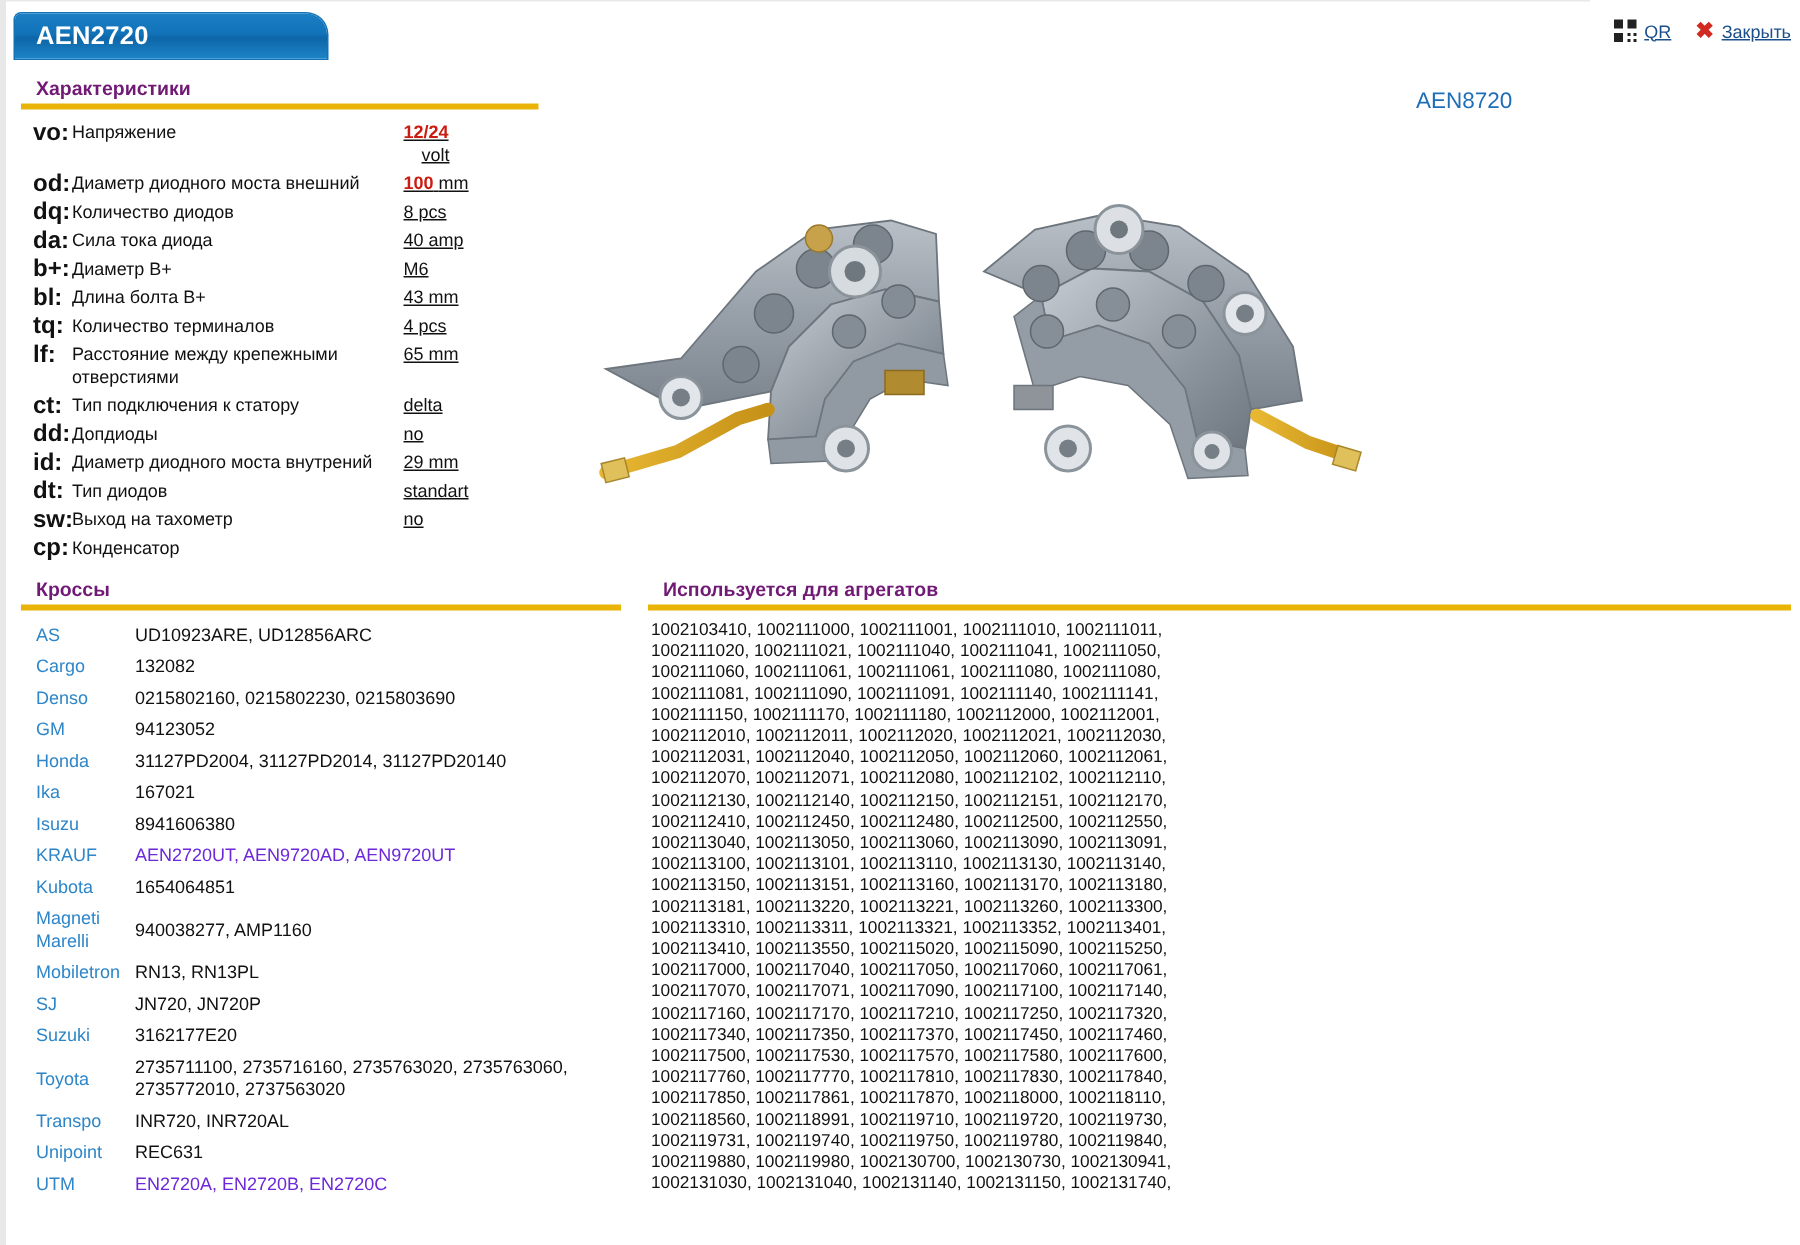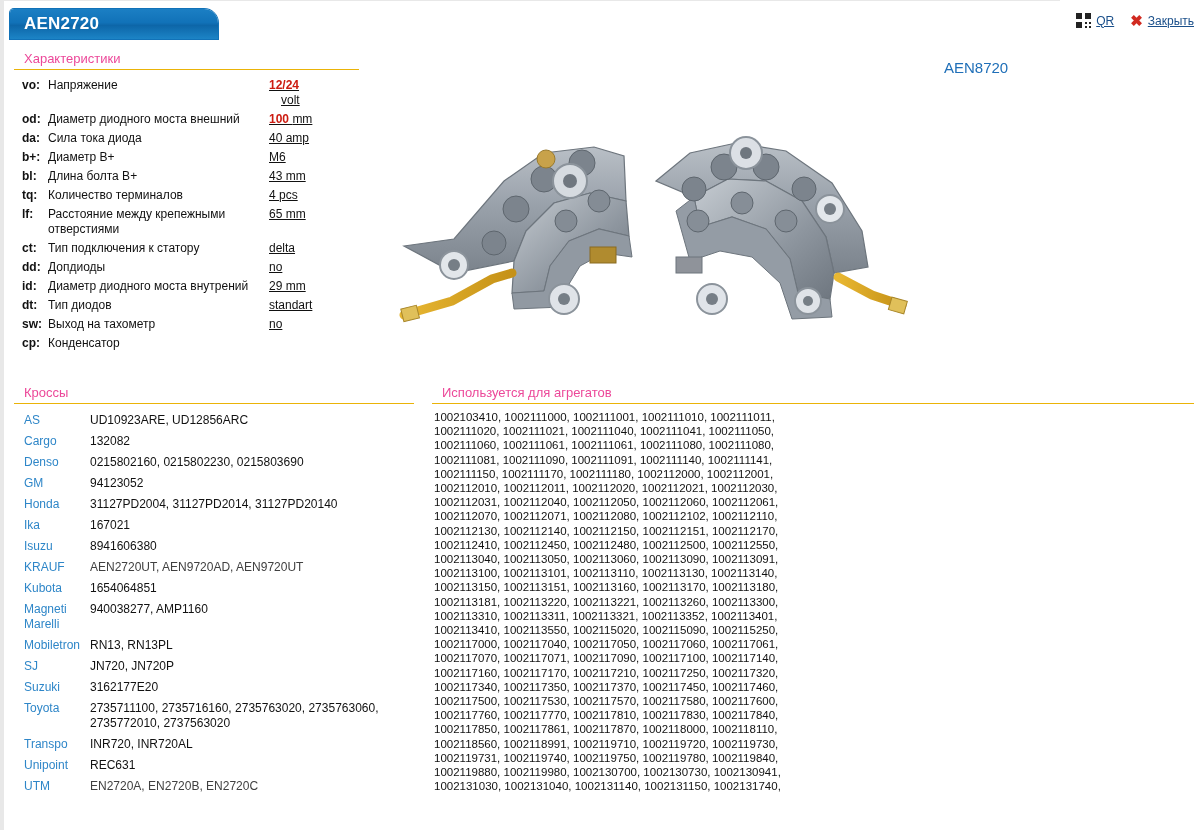--- a/index.html
+++ b/index.html
@@ -45,37 +45,37 @@
     width: 15px; height: 15px; position: relative; display: inline-block;
   }
   .qr-glyph i {
     position: absolute; background: #222; display: block;
   }
   .close-x {
     color: #d12a20; font-weight: bold; font-size: 15px; line-height: 1;
   }
   
   .sec-head {
-    color: #ec4899; font-weight: normal; font-size: 13px;
-    border-bottom: 1px solid #eab308;
+    color: #701a75; font-weight: bold; font-size: 13px;
+    border-bottom: 4px solid #eab308;
     padding: 0 0 3px 10px;
   }
   
   .specs {
     position: absolute; left: 10px; top: 50px; width: 345px;
   }
   .spec-list { margin-top: 6px; }
   .spec-row {
     display: flex; align-items: flex-start;
     padding: 2px 0 2px 0;
     line-height: 15px;
   }
   .spec-code {
     width: 34px; flex: 0 0 34px; text-align: left;
-    font-weight: bold; color: #111; font-size: 12px; padding-left: 8px;
+    font-weight: bold; color: #111; font-size: 16px; padding-left: 8px;
   }
   .spec-label { flex: 1 1 auto; color: #111; font-size: 12px; padding-right: 6px; }
   .spec-label .cont { display: block; }
   .spec-val {
     width: 90px; flex: 0 0 90px; font-size: 12px; color: #111; text-decoration: underline;
   }
   .spec-val .num { color: #cc1b10; font-weight: bold; }
   .spec-val .unit { color: #111; font-weight: normal; }
   .volt-sub { display:block; padding-left: 12px; }
   
@@ -88,27 +88,27 @@
     position: absolute; left: 930px; top: 50px; width: 260px;
   }
   .repl-list { margin-top: 8px; padding-left: 10px; }
   .repl-list a { color: #1f6fb8; text-decoration: none; font-size: 15px; cursor: pointer; }
   
   .crosses {
     position: absolute; left: 10px; top: 384px; width: 400px;
   }
   .cross-list { margin-top: 6px; }
   .cross-row {
-    display: flex; align-items: flex-start; padding: 3px 0 3px 0; line-height: 15px;
+    display: flex; align-items: center; padding: 3px 0 3px 0; line-height: 15px;
   }
   .cross-brand {
     width: 76px; flex: 0 0 76px; color: #2e86c8; font-size: 12px; padding-left: 10px;
   }
   .cross-vals { flex: 1 1 auto; color: #111; font-size: 12px; }
-  .cross-vals.link { color: #404040; }
+  .cross-vals.link { color: #6d28d9; }
   
   .apps {
     position: absolute; left: 428px; top: 384px; width: 762px;
   }
   .apps-body {
     margin-top: 6px;
     font-size: 11.5px;
     line-height: 14.2px;
     color: #111;
     white-space: pre-line;
@@ -160,20 +160,25 @@
 
       <div class="spec-row">
         <div class="spec-code">od:</div>
         <div class="spec-label">Диаметр диодного моста внешний</div>
         <div class="spec-val">
           <span class="num">100</span>
           <span class="unit">mm</span>
         </div>
       </div>
 
+      <div class="spec-row">
+        <div class="spec-code">dq:</div>
+        <div class="spec-label">Количество диодов</div>
+        <div class="spec-val">8 pcs</div>
+      </div>
 
       <div class="spec-row">
         <div class="spec-code">da:</div>
         <div class="spec-label">Сила тока диода</div>
         <div class="spec-val">40 amp</div>
       </div>
 
       <div class="spec-row">
         <div class="spec-code">b+:</div>
         <div class="spec-label">Диаметр B+</div>

